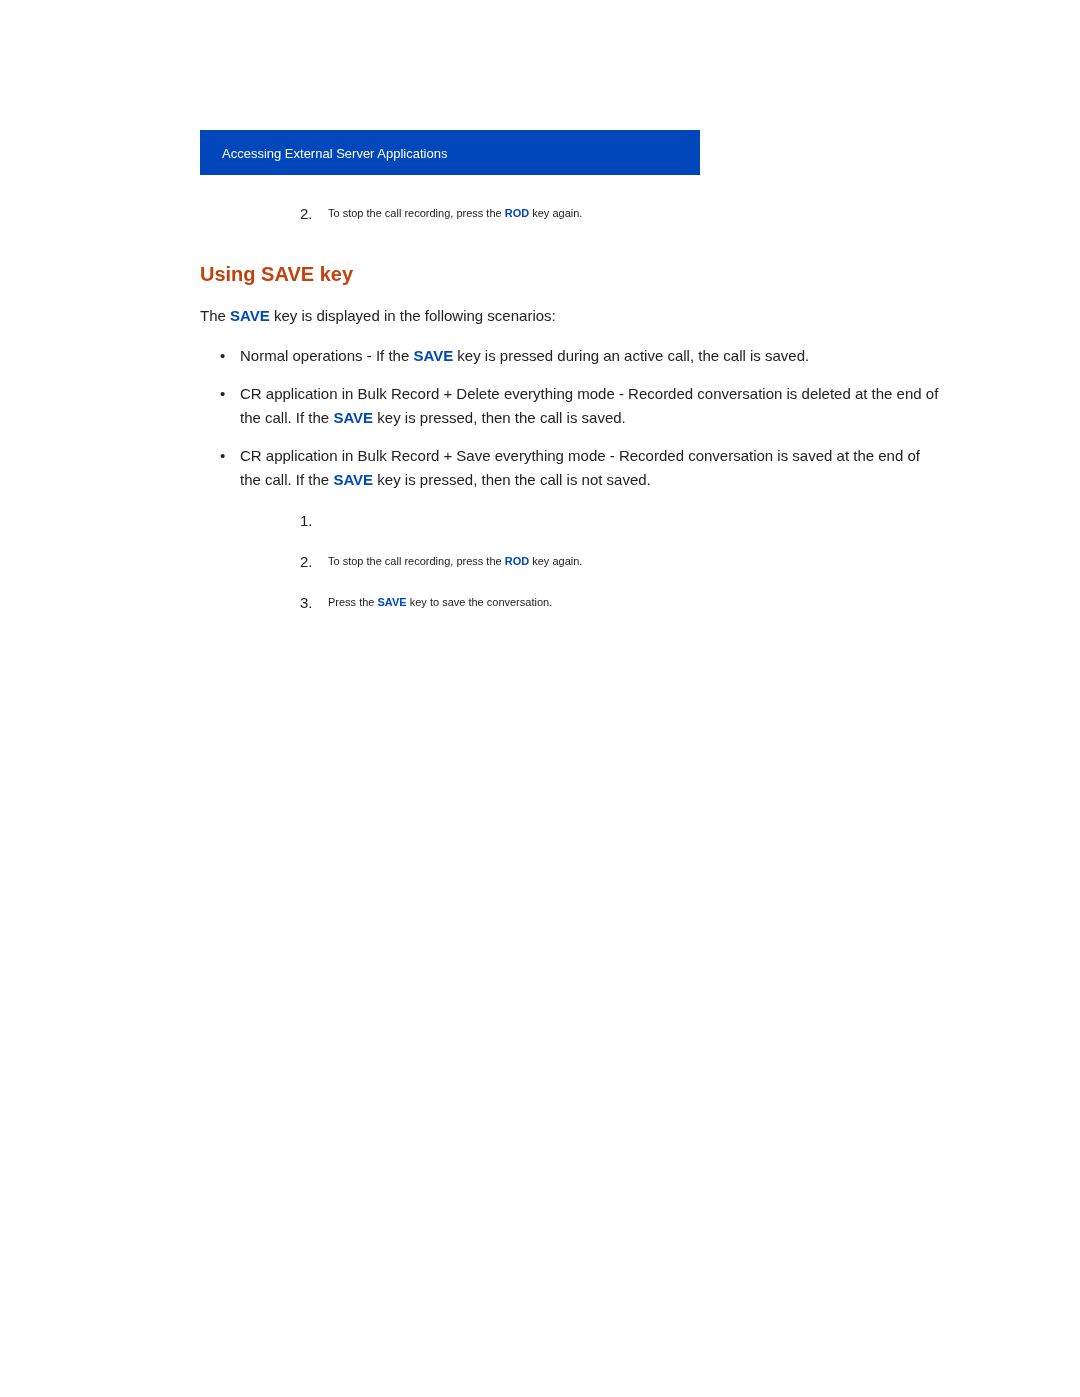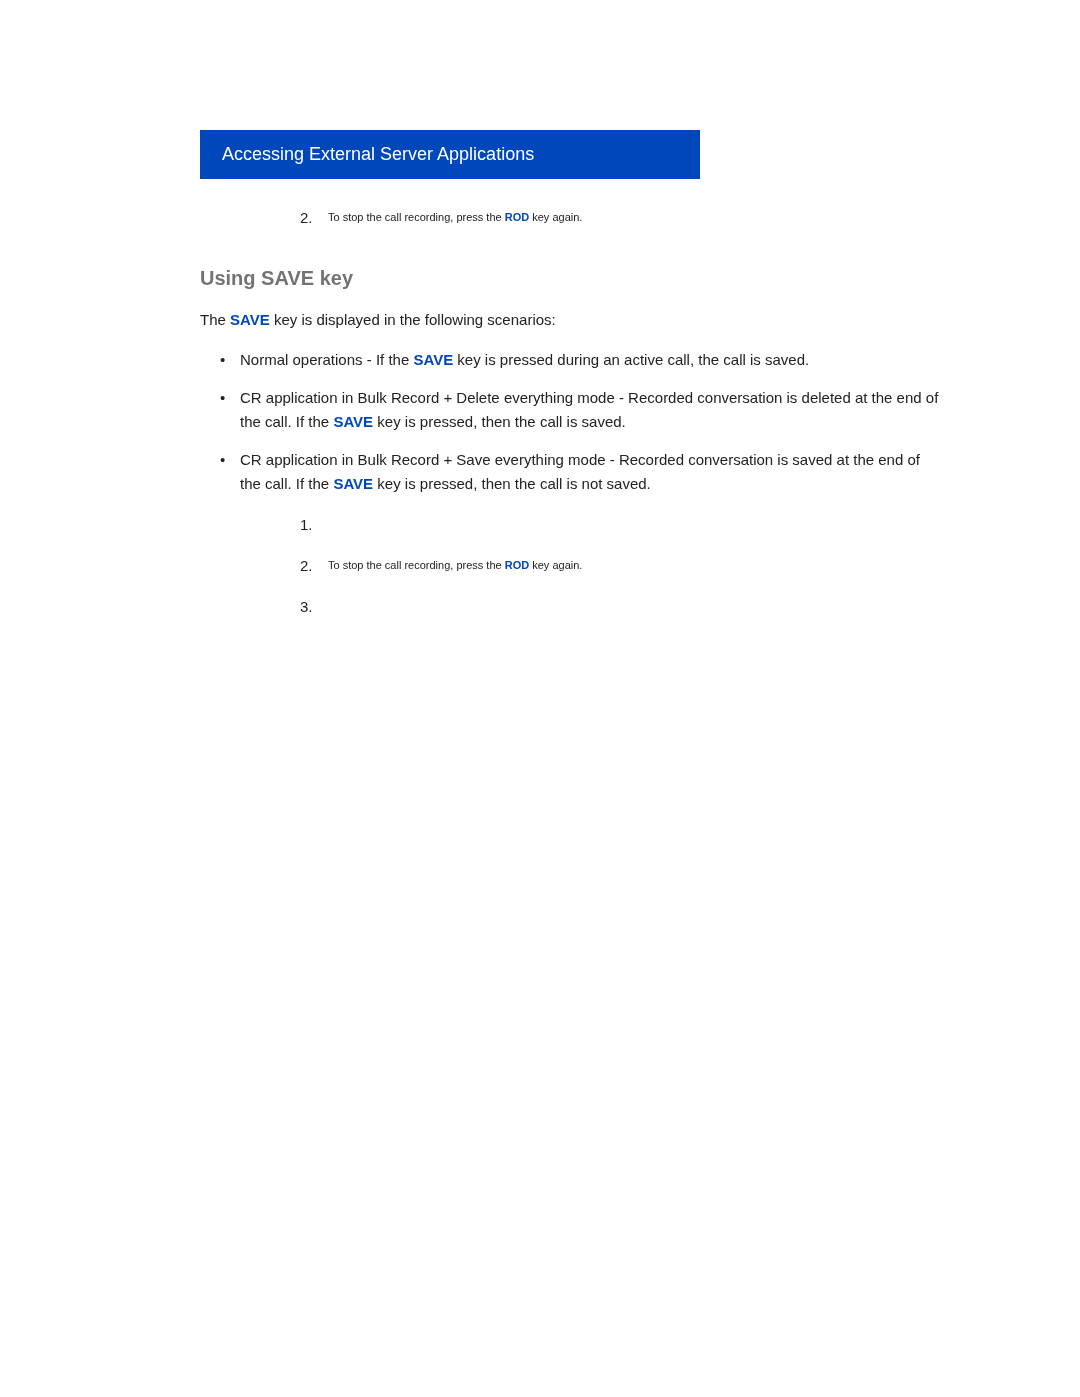--- a/index.html
+++ b/index.html
@@ -29,38 +29,38 @@
     .header-bar {
       background: #0047BB;
       width: 500px;
       margin-left: 200px;
       margin-top: 130px;
       padding: 14px 22px;
     }
 
     .header-bar-text {
       color: #ffffff;
-      font-size: 18px;
+      font-size: 13px;
       font-weight: normal;
       text-align: center;
     }
 
     .content-area {
       margin-left: 200px;
       margin-right: 140px;
       margin-top: 30px;
     }
 
     .bold-blue {
       font-weight: bold;
       color: #0047BB;
     }
 
     .section-heading {
-      color: #737373;
+      color: #c2410c;
       font-size: 20px;
       font-weight: bold;
       margin-top: 40px;
       margin-bottom: 18px;
     }
 
     .body-paragraph {
       font-size: 15px;
       color: #222;
       line-height: 1.6;
@@ -157,19 +157,22 @@
 
       <div class="ordered-step">
         <span class="step-num">2.</span>
         <span class="step-content">
           <span>To stop the call recording, press the </span><span class="bold-blue">ROD</span><span> key again.</span>
         </span>
       </div>
 
       <div class="ordered-step">
         <span class="step-num">3.</span>
+        <span class="step-content">
+          <span>Press the </span><span class="bold-blue">SAVE</span><span> key to save the conversation.</span>
+        </span>
       </div>
 
     </div>
 
   </div>
 
 </div>
 
 </body></html>

